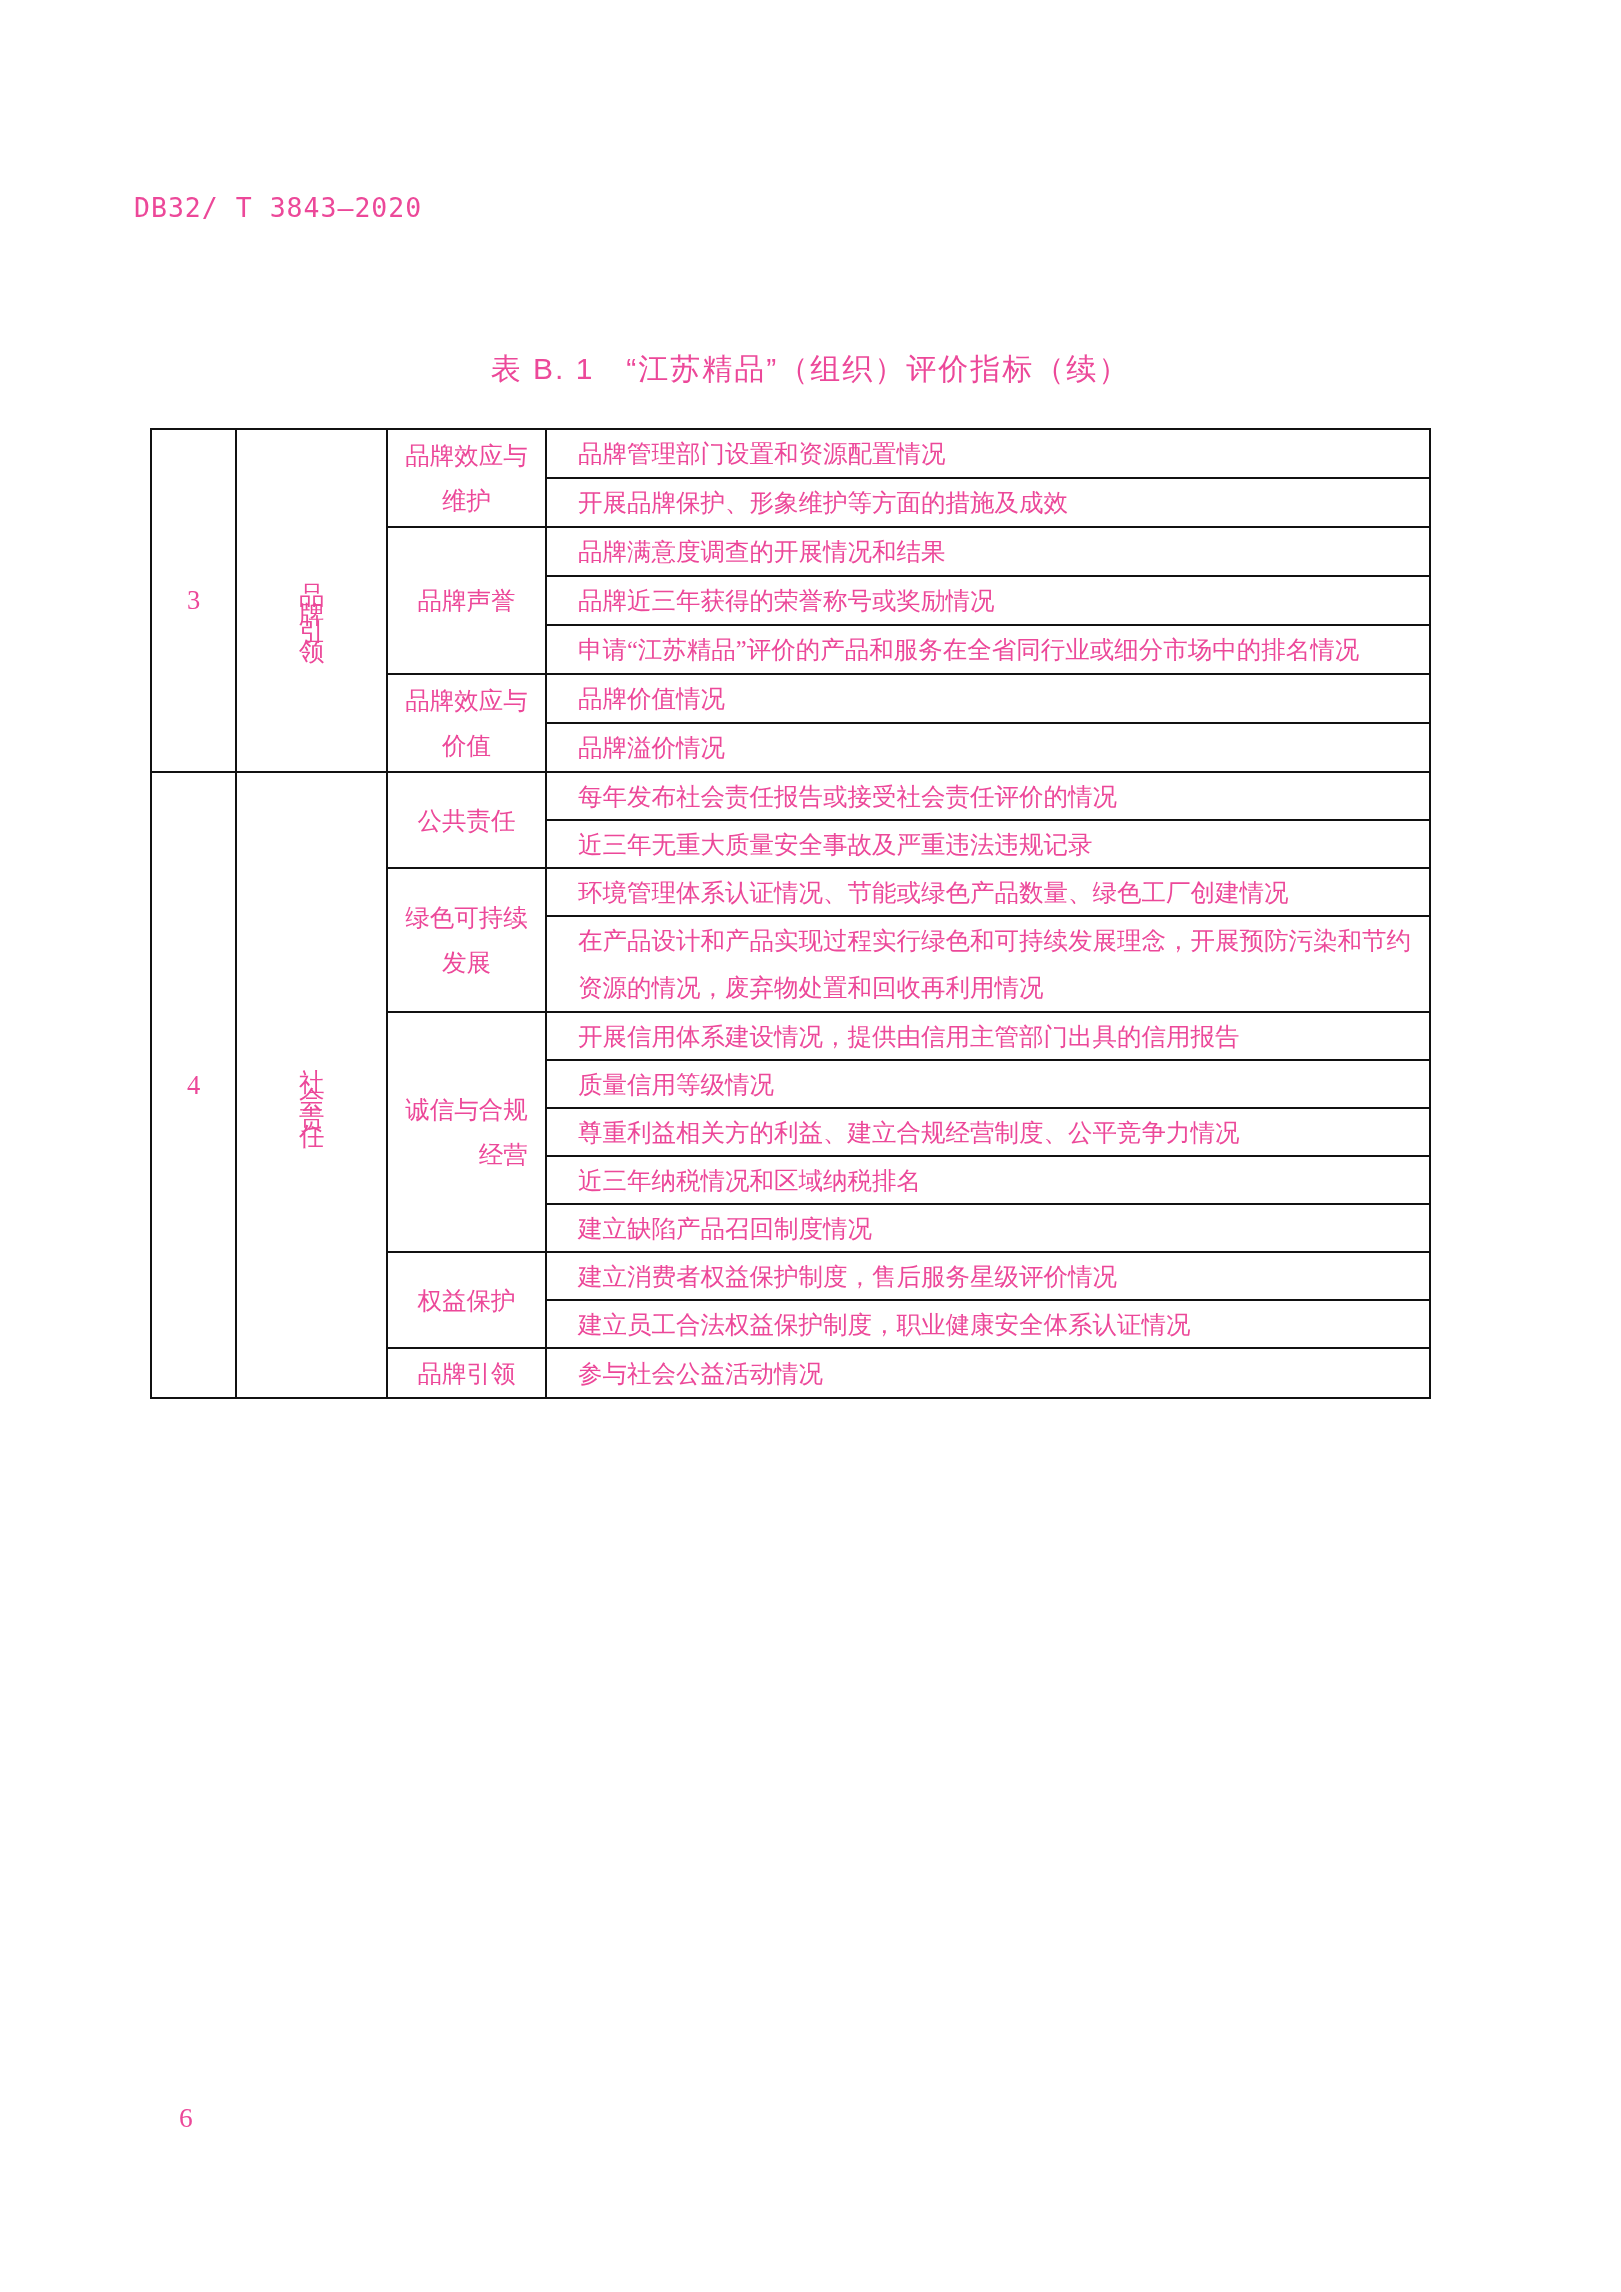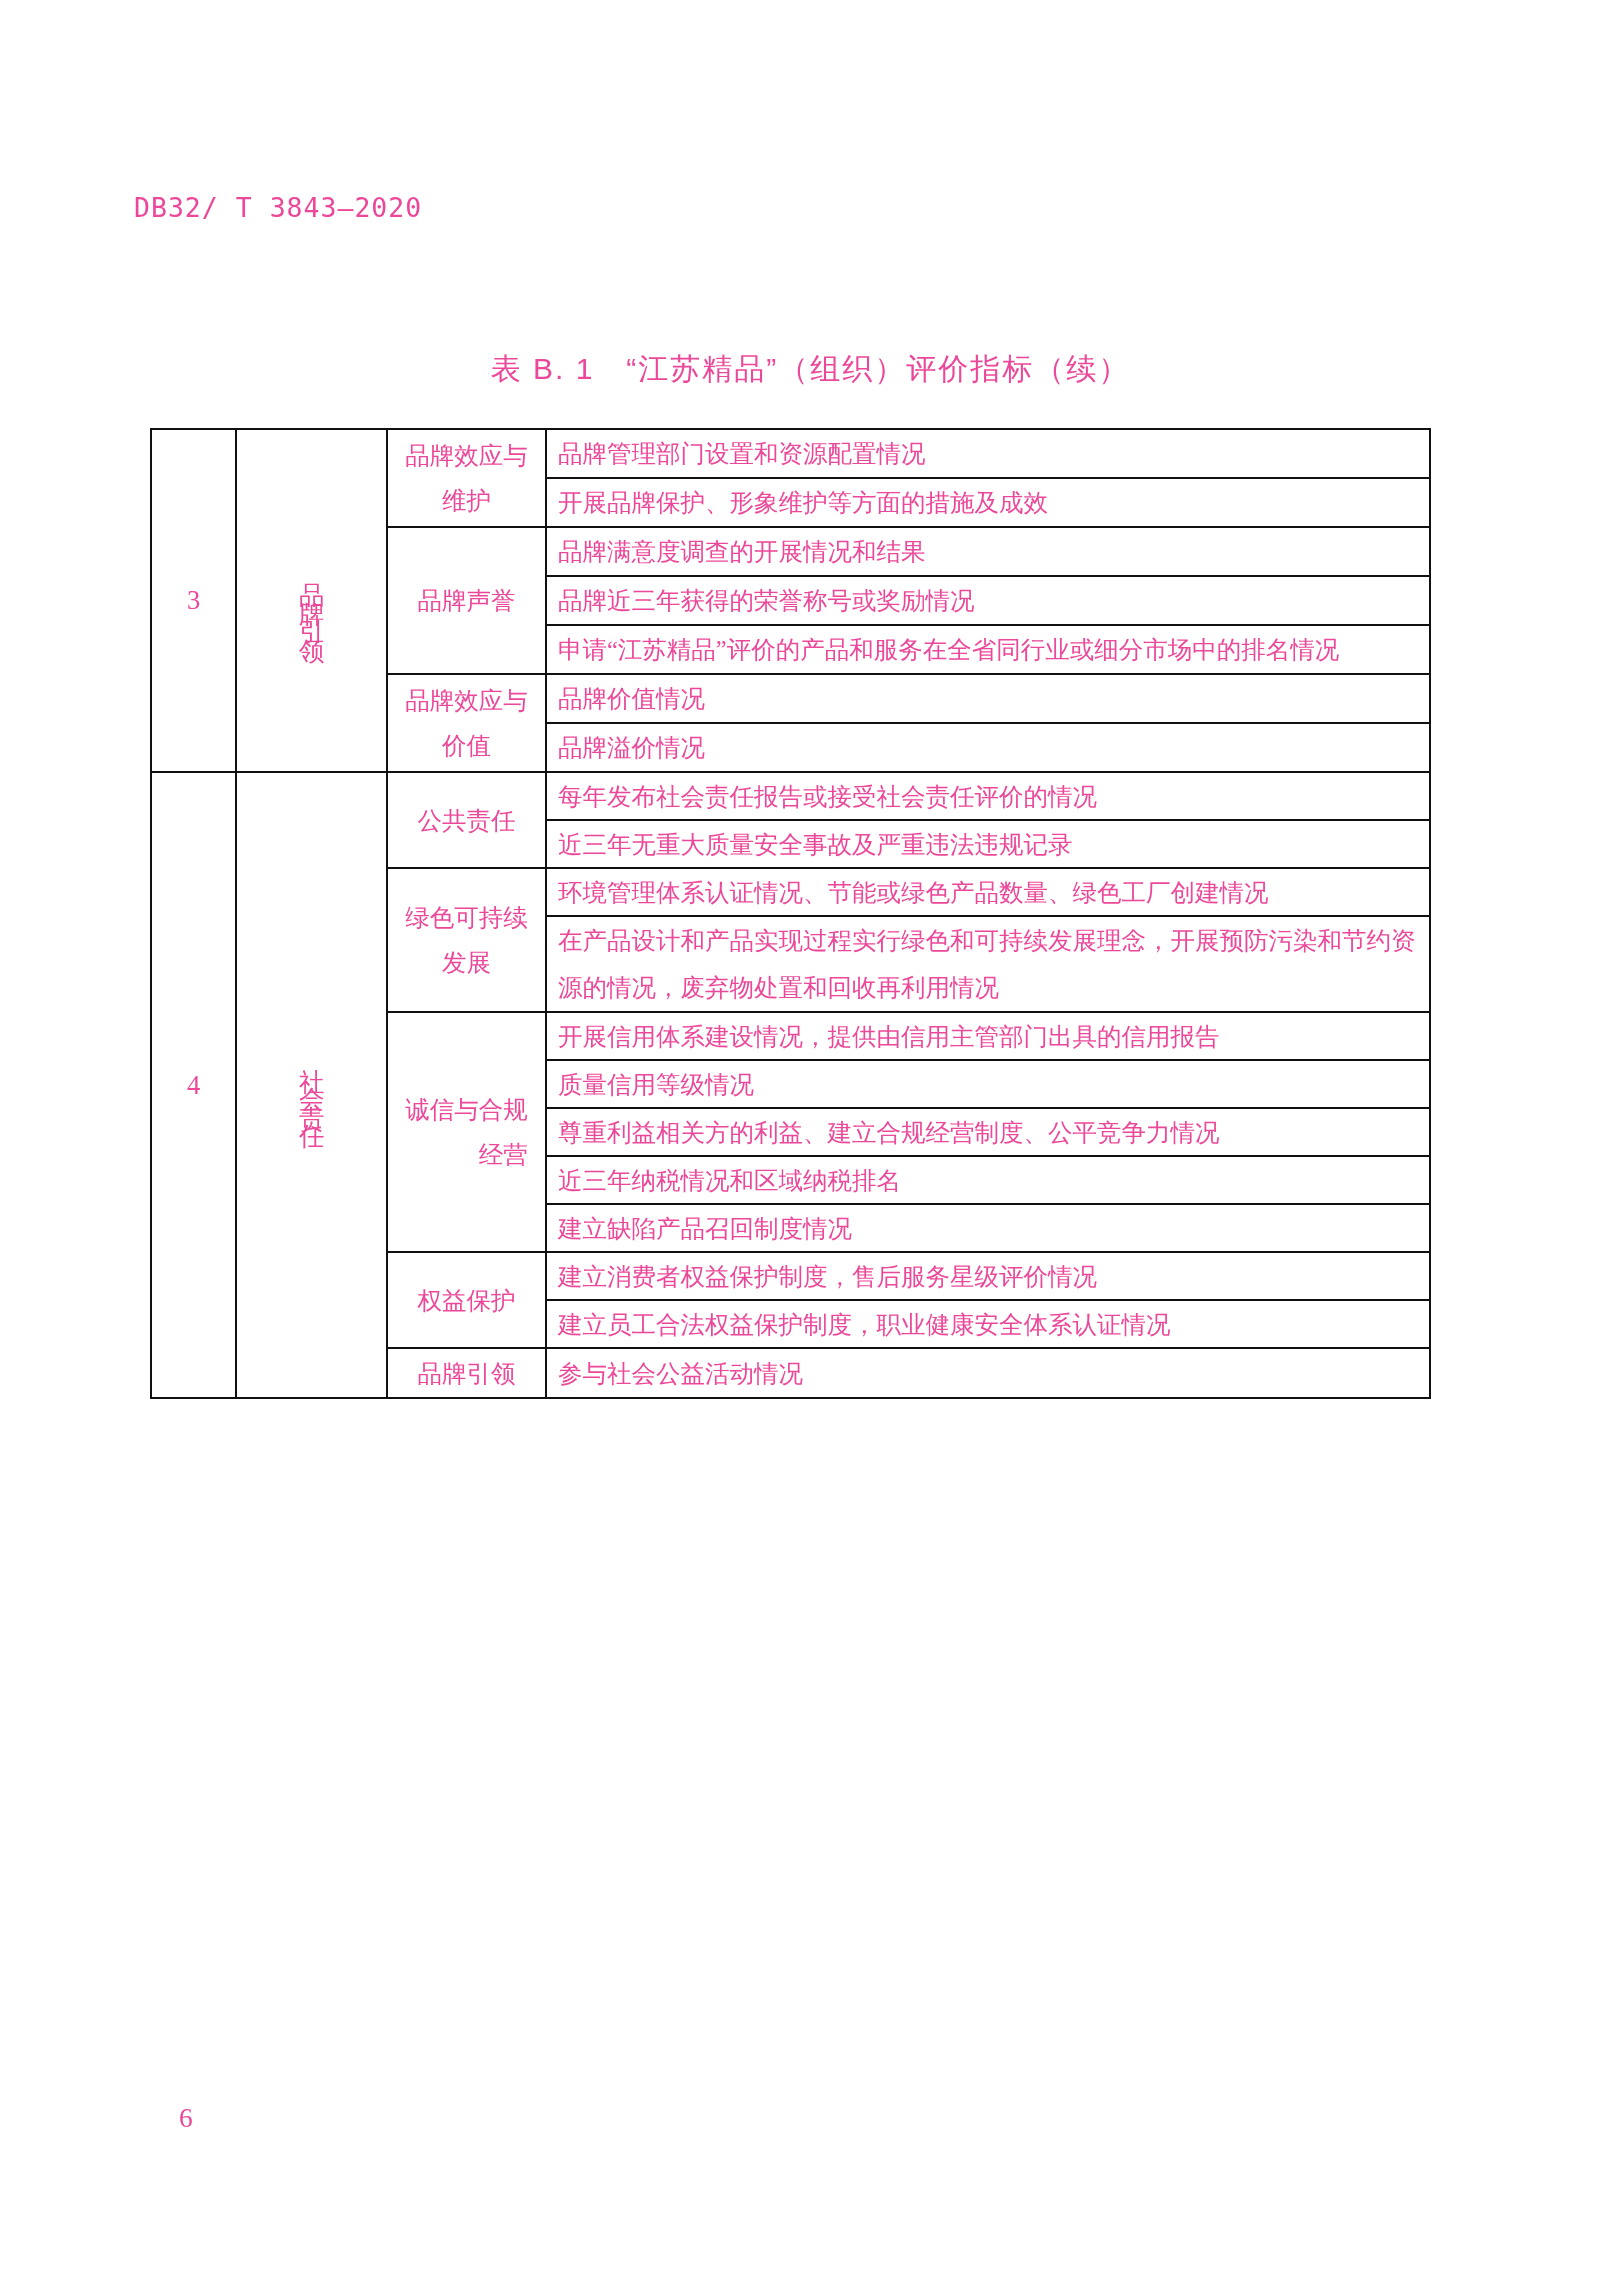--- a/index.html
+++ b/index.html
@@ -47,21 +47,21 @@
     text-orientation:upright;
     letter-spacing:18.6px;
     font-size:25.5px;line-height:25.5px;
   }
   .glabel{
     white-space:pre-line;text-align:center;
     font-size:24.5px;line-height:45px;
   }
   .item{
     justify-content:flex-start;
-    padding-left:11px;padding-right:11.8px;
+    padding-left:31px;padding-right:11.8px;
     text-align:left;
   }
   .page-number{
     position:absolute;left:179px;top:2103px;
     font-size:27.4px;
   }
 </style>
 </head>
 <body>
 

